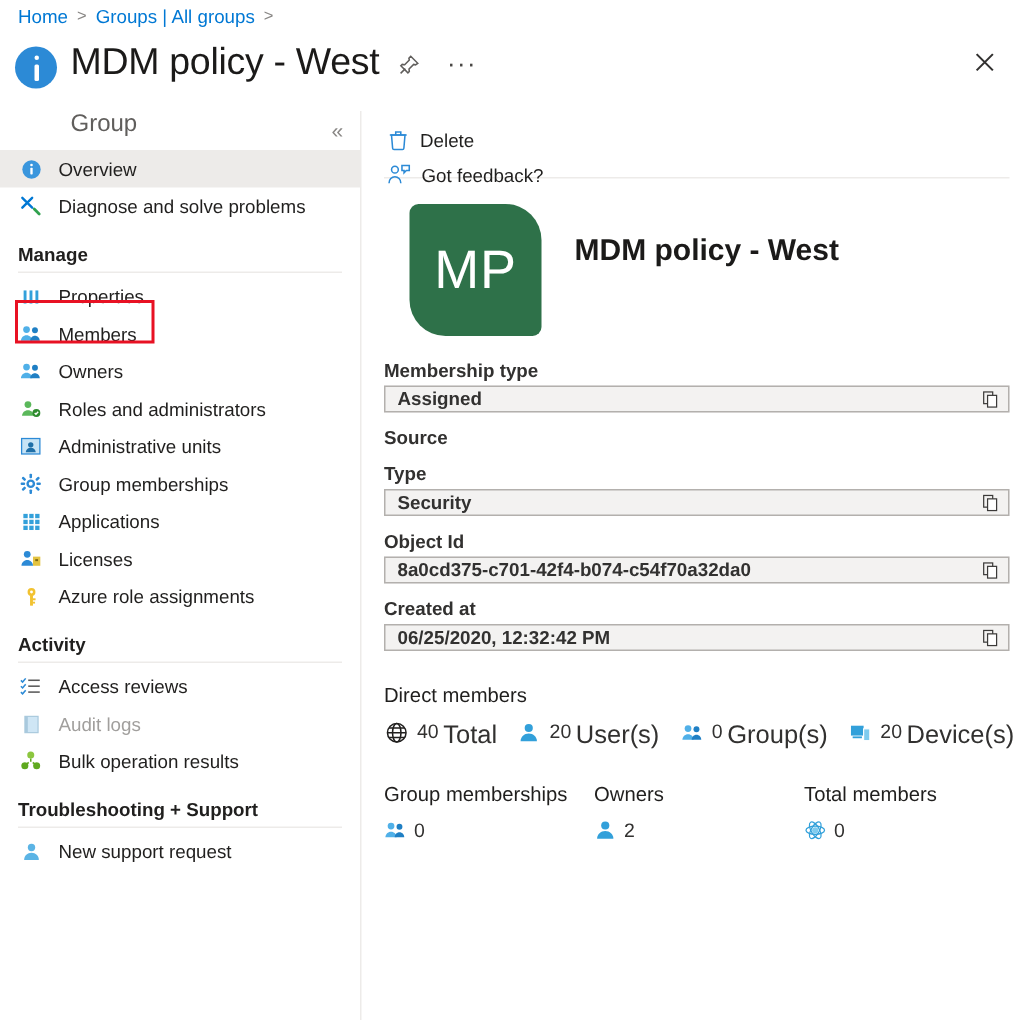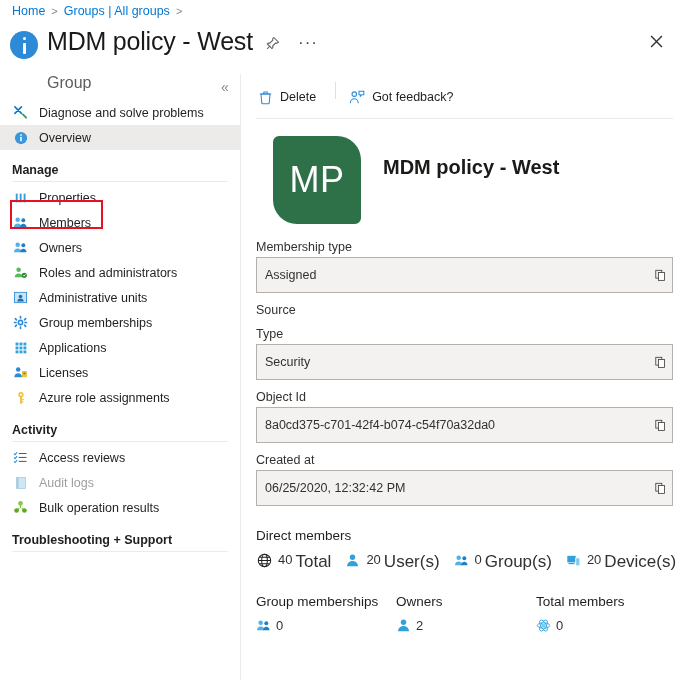--- a/index.html
+++ b/index.html
@@ -121,21 +121,21 @@
   }
 
   
   .main {
     position: absolute; left: 256px; top: 82px;
     width: 425px; height: 598px;
   }
 
   .toolbar {
     display: flex; 
-    height: 30px; gap: 0px;
+    height: 30px; gap: 0px; flex-direction: column;
   }
   .tb-btn {
     display: flex; align-items: center; gap: 7px;
     font-size: 12.5px; color: #201f1e;
     padding: 4px 8px 4px 2px; cursor: pointer;
   }
   .tb-sep {
     width: 1px; height: 17px; background: #e1dfdd; margin: 0 11px;
   }
   .toolbar-rule {
@@ -152,28 +152,28 @@
     border-radius: 6px 24px 6px 24px;
     display: flex; align-items: center; justify-content: center;
     color: #ffffff; font-size: 36px; letter-spacing: 0.5px;
   }
   .group-name {
     font-size: 20px; color: #1b1a19; font-weight: 600;
     margin-left: 22px; margin-top: 20px; white-space: nowrap;
   }
 
   
-  .fields { margin-top: 16px; }
+  .fields { margin-top: 16px; font-weight: bold; }
   .field { margin-bottom: 10px; }
   .field-label {
     font-size: 12.5px; color: #323130; margin-bottom: 3px;
   }
   .field-box {
     position: relative;
-    height: 36px;
+    height: 18px;
     background: #f3f2f1;
     border: 1px solid #b3b0ad;
     display: flex; align-items: center;
     width: 417px;
   }
   .field-value {
     font-size: 12.5px; color: #323130;
     padding-left: 8px;
     white-space: nowrap; overflow: hidden;
     flex: 1;
@@ -248,39 +248,39 @@
       <path d="M1 1 L11 11 M11 1 L1 11" stroke="#323130" stroke-width="1.3" fill="none"></path>
     </svg>
   </div>
 
   <div class="collapse-chevron">«</div>
 
   <div class="vdiv"></div>
 
   <div class="sidebar">
 
-    <div class="nav-item">
-      <span class="nav-ico">
-        <svg width="15" height="15" viewBox="0 0 16 16">
-          <path d="M2 2 L9 9 M9 2 L2 9" stroke="#0078d4" stroke-width="1.7" fill="none" stroke-linecap="round"></path>
-          <path d="M10.5 10 L14 13.5" stroke="#30a14e" stroke-width="2" stroke-linecap="round"></path>
-        </svg>
-      </span>
-      <span class="nav-label">Diagnose and solve problems</span>
-    </div>
-
     <div class="nav-item selected">
       <span class="nav-ico">
         <svg width="14" height="14" viewBox="0 0 16 16">
           <circle cx="8" cy="8" r="7" fill="#3a96dd"></circle>
           <circle cx="8" cy="4.6" r="1" fill="#fff"></circle>
           <rect x="7.1" y="6.6" width="1.8" height="5.2" rx="0.6" fill="#fff"></rect>
         </svg>
       </span>
       <span class="nav-label">Overview</span>
+    </div>
+
+    <div class="nav-item">
+      <span class="nav-ico">
+        <svg width="15" height="15" viewBox="0 0 16 16">
+          <path d="M2 2 L9 9 M9 2 L2 9" stroke="#0078d4" stroke-width="1.7" fill="none" stroke-linecap="round"></path>
+          <path d="M10.5 10 L14 13.5" stroke="#30a14e" stroke-width="2" stroke-linecap="round"></path>
+        </svg>
+      </span>
+      <span class="nav-label">Diagnose and solve problems</span>
     </div>
 
     <div class="nav-section">Manage</div>
     <div class="nav-rule"></div>
 
     <div class="nav-item">
       <span class="nav-ico">
         <svg width="14" height="14" viewBox="0 0 16 16">
           <rect x="2" y="3" width="2.2" height="10" fill="#32a0da"></rect>
           <rect x="6.5" y="3" width="2.2" height="10" fill="#32a0da"></rect>
@@ -440,20 +440,29 @@
           <circle cx="12.2" cy="11.2" r="2.5" fill="#5fa91f"></circle>
           <path d="M8 6.1v2.2M6.6 8.9L5.1 9.9M9.4 8.9l1.5 1" stroke="#5fa91f" stroke-width="1.1" fill="none"></path>
         </svg>
       </span>
       <span class="nav-label">Bulk operation results</span>
     </div>
 
     <div class="nav-section">Troubleshooting + Support</div>
     <div class="nav-rule"></div>
 
+    <div class="nav-item">
+      <span class="nav-ico">
+        <svg width="14" height="14" viewBox="0 0 16 16">
+          <circle cx="8" cy="4.6" r="2.8" fill="#5bb4e5"></circle>
+          <path d="M2.4 14c0-3.1 2.5-5.4 5.6-5.4s5.6 2.3 5.6 5.4z" fill="#5bb4e5"></path>
+        </svg>
+      </span>
+      <span class="nav-label">New support request</span>
+    </div>
   </div>
 
   <div class="redbox"></div>
 
   <div class="main">
 
     <div class="toolbar">
       <div class="tb-btn">
         <span>
           <svg width="15" height="15" viewBox="0 0 16 16">

